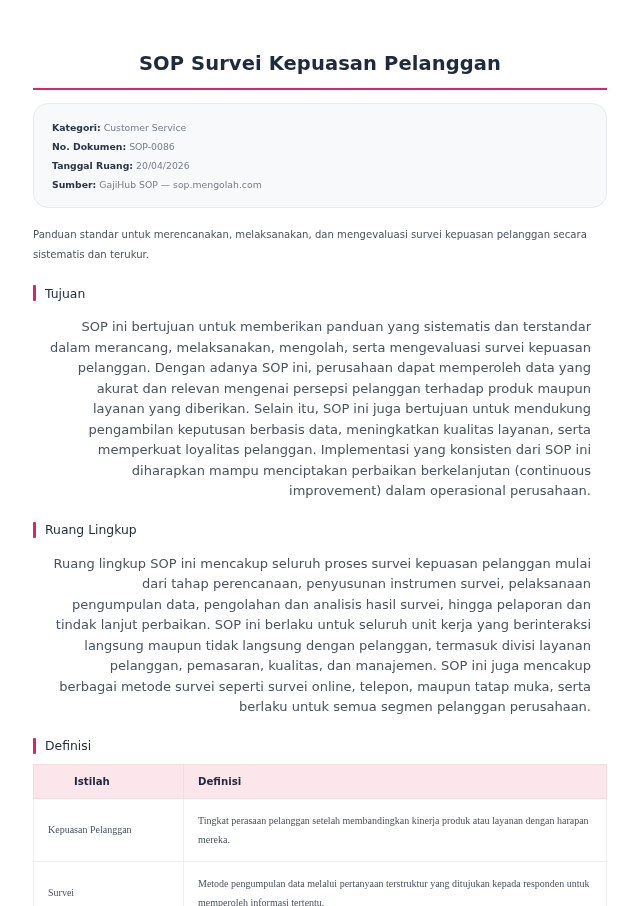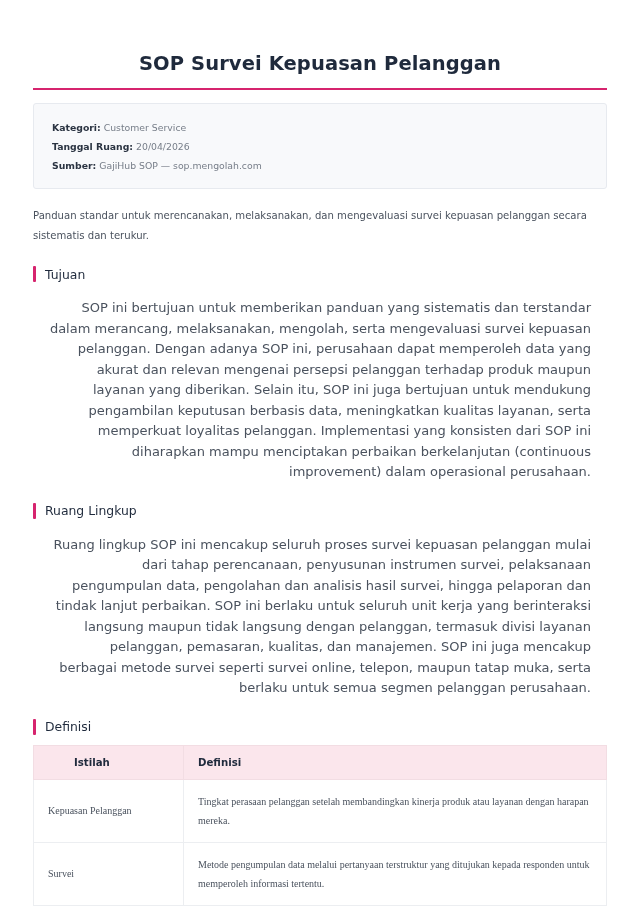--- a/index.html
+++ b/index.html
@@ -40,21 +40,21 @@
     background: #d6246e;
     border: 0;
     width: 100%;
   }
 
   
   .meta-box {
     margin-top: 13px;
     background: #f8f9fb;
     border: 1px solid #e7eaef;
-    border-radius: 3px;
+    border-radius: 15px;
     padding: 14px 18px 13px 18px;
   }
   .meta-row {
     font-size: 9.3px;
     line-height: 19px;
     color: #6d747f;
     white-space: nowrap;
   }
   .meta-row .meta-label {
     font-weight: bold;
@@ -138,20 +138,24 @@
 
 <div class="page">
 
   <h1 class="doc-title">SOP Survei Kepuasan Pelanggan</h1>
   <div class="title-rule"></div>
 
   <div class="meta-box">
     <div class="meta-row">
       <span class="meta-label">Kategori:</span>
       <span class="meta-value">Customer Service</span>
+    </div>
+    <div class="meta-row">
+      <span class="meta-label">No. Dokumen:</span>
+      <span class="meta-value">SOP-0086</span>
     </div>
     <div class="meta-row">
       <span class="meta-label">Tanggal Ruang:</span>
       <span class="meta-value">20/04/2026</span>
     </div>
     <div class="meta-row">
       <span class="meta-label">Sumber:</span>
       <span class="meta-value">GajiHub SOP — sop.mengolah.com</span>
     </div>
   </div>

